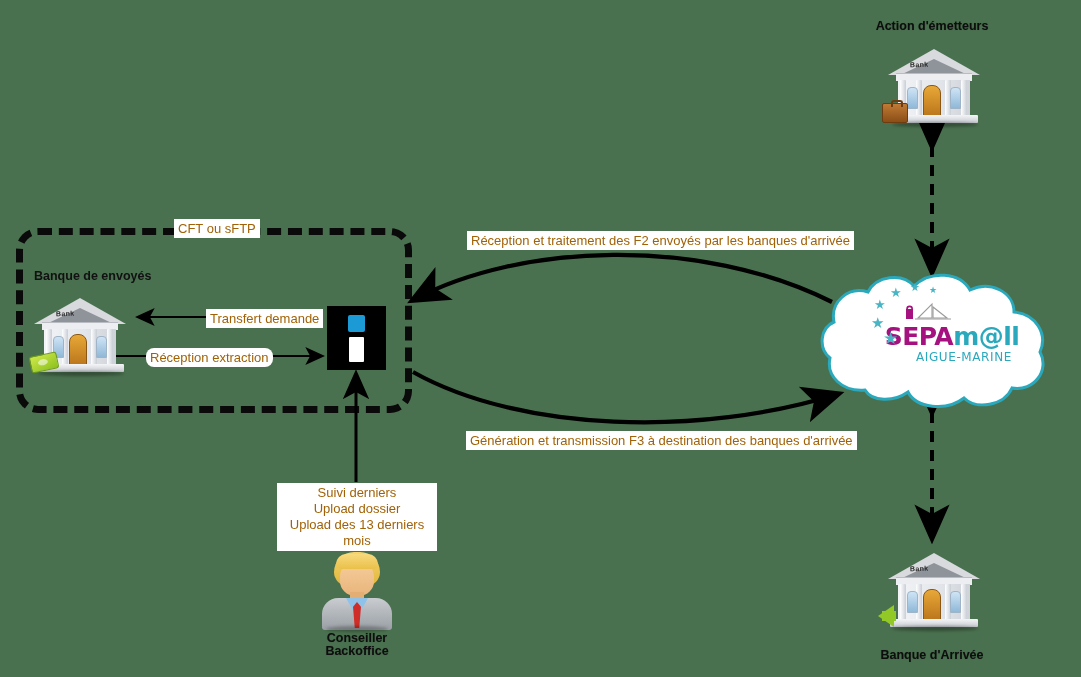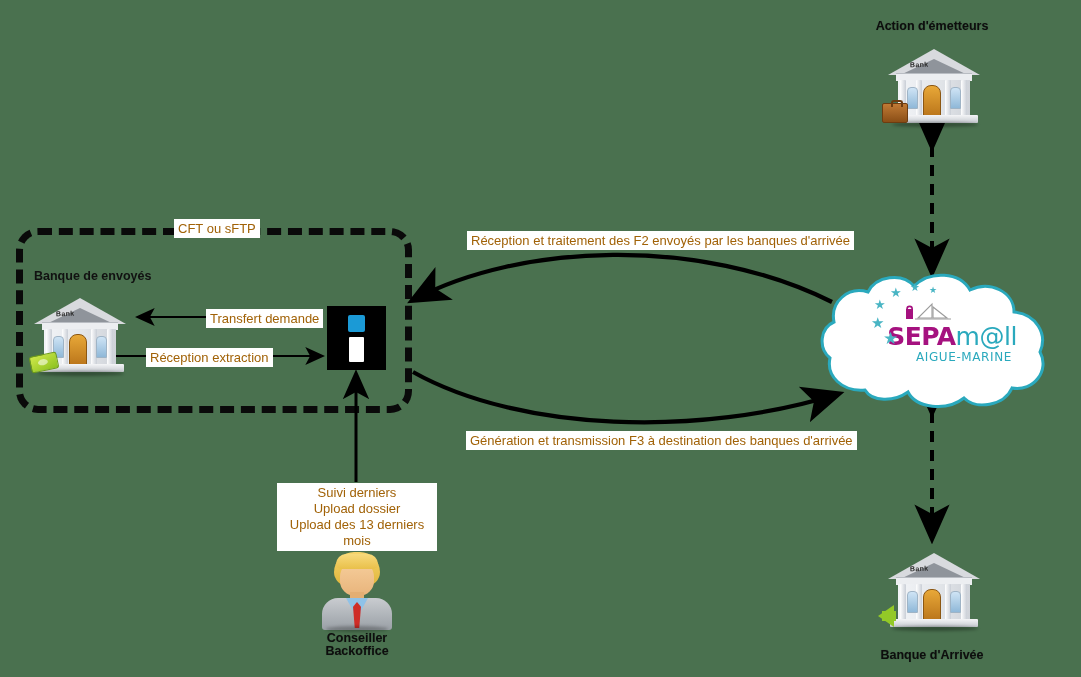--- a/index.html
+++ b/index.html
@@ -203,21 +203,21 @@
     box-sizing:border-box;
   }
   .logo-row{display:flex;align-items:flex-end;}
   .logo-sepa{
     font-family:"DejaVu Sans", sans-serif;
     font-size:25px;font-weight:bold;color:#a5117f;
     letter-spacing:-.5px;line-height:25px;text-align:center;
   }
   .logo-mail{
     font-family:"DejaVu Sans", sans-serif;
-    font-size:25px;font-weight:normal;color:#2aa9bd;
+    font-size:25px;font-weight:bold;color:#2aa9bd;
     letter-spacing:-.5px;line-height:25px;text-align:right;
   }
   .logo-sub{
     font-family:"DejaVu Sans", sans-serif;
     font-size:12px;color:#2aa9bd;letter-spacing:.6px;
     margin-top:1px;margin-left:24px;
   }
   
   .star{
     position:absolute;color:#49b5c4;line-height:1;
@@ -335,21 +335,21 @@
     <div class="b-shadow"></div>
     <div class="acc-money"></div>
   </div>
 
   <div id="server">
     <div class="sq"></div>
     <div class="bar"></div>
   </div>
 
   <div class="chip" style="left:206px;top:309px;">Transfert demande</div>
-  <div class="chip" style="left:146px;top:348px;">Réception extraction</div>
+  <div class="chip" style="left:146px;top:348px;border-radius:8px;">Réception extraction</div>
 
   <div class="chip" style="left:467px;top:231px;">Réception et traitement des F2 envoyés par les banques d'arrivée</div>
   <div class="chip" style="left:466px;top:431px;">Génération et transmission F3 à destination des banques d'arrivée</div>
 
   <div class="chip multi" style="left:277px;top:483px;width:160px;text-align:center;line-height:16px;">
     <div>Suivi derniers</div>
     <div>Upload dossier</div>
     <div>Upload des 13 derniers mois</div>
   </div>
 

